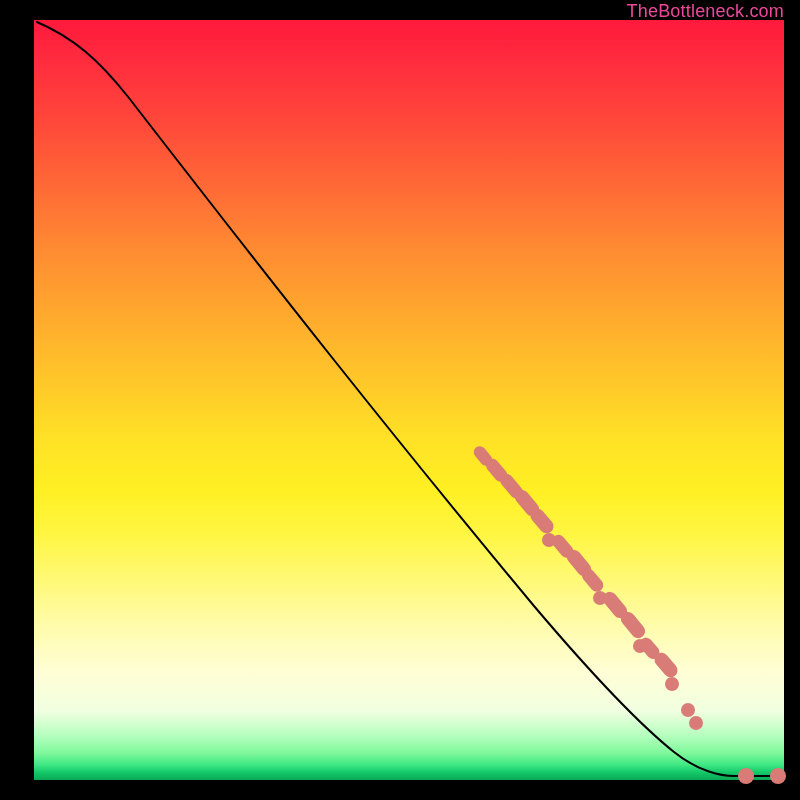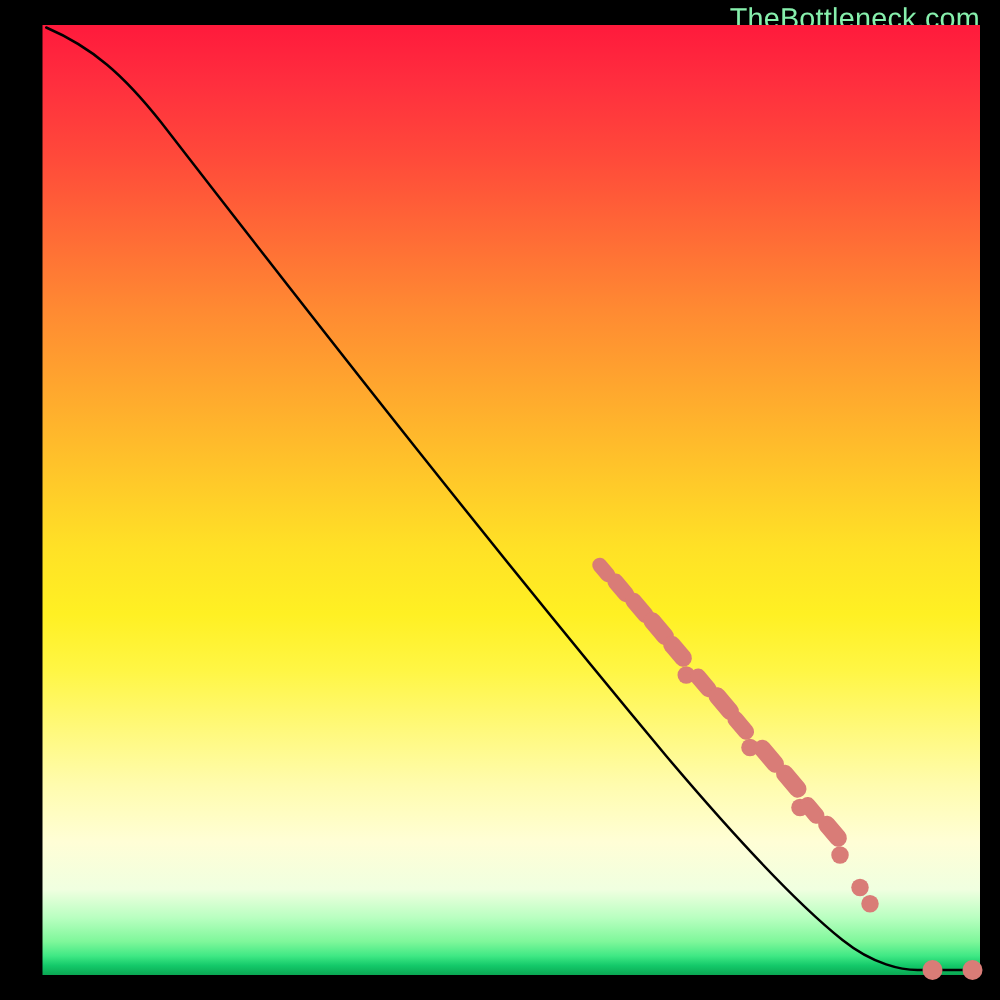--- a/index.html
+++ b/index.html
@@ -43,22 +43,22 @@
       #7ef79a 96.5%,
       #3fe884 98%,
       #14c96a 99%,
       #0aa752 100%
     );
   }
   .watermark {
     position: absolute;
     top: 1px;
     right: 16px;
-    color: #86efac;
-    font-size: 23px;
+    color: #ec4899;
+    font-size: 18px;
     letter-spacing: 0.2px;
     font-weight: 400;
     user-select: none;
   }
   svg.curve {
     position: absolute;
     left: 0;
     top: 0;
     width: 750px;
     height: 760px;

